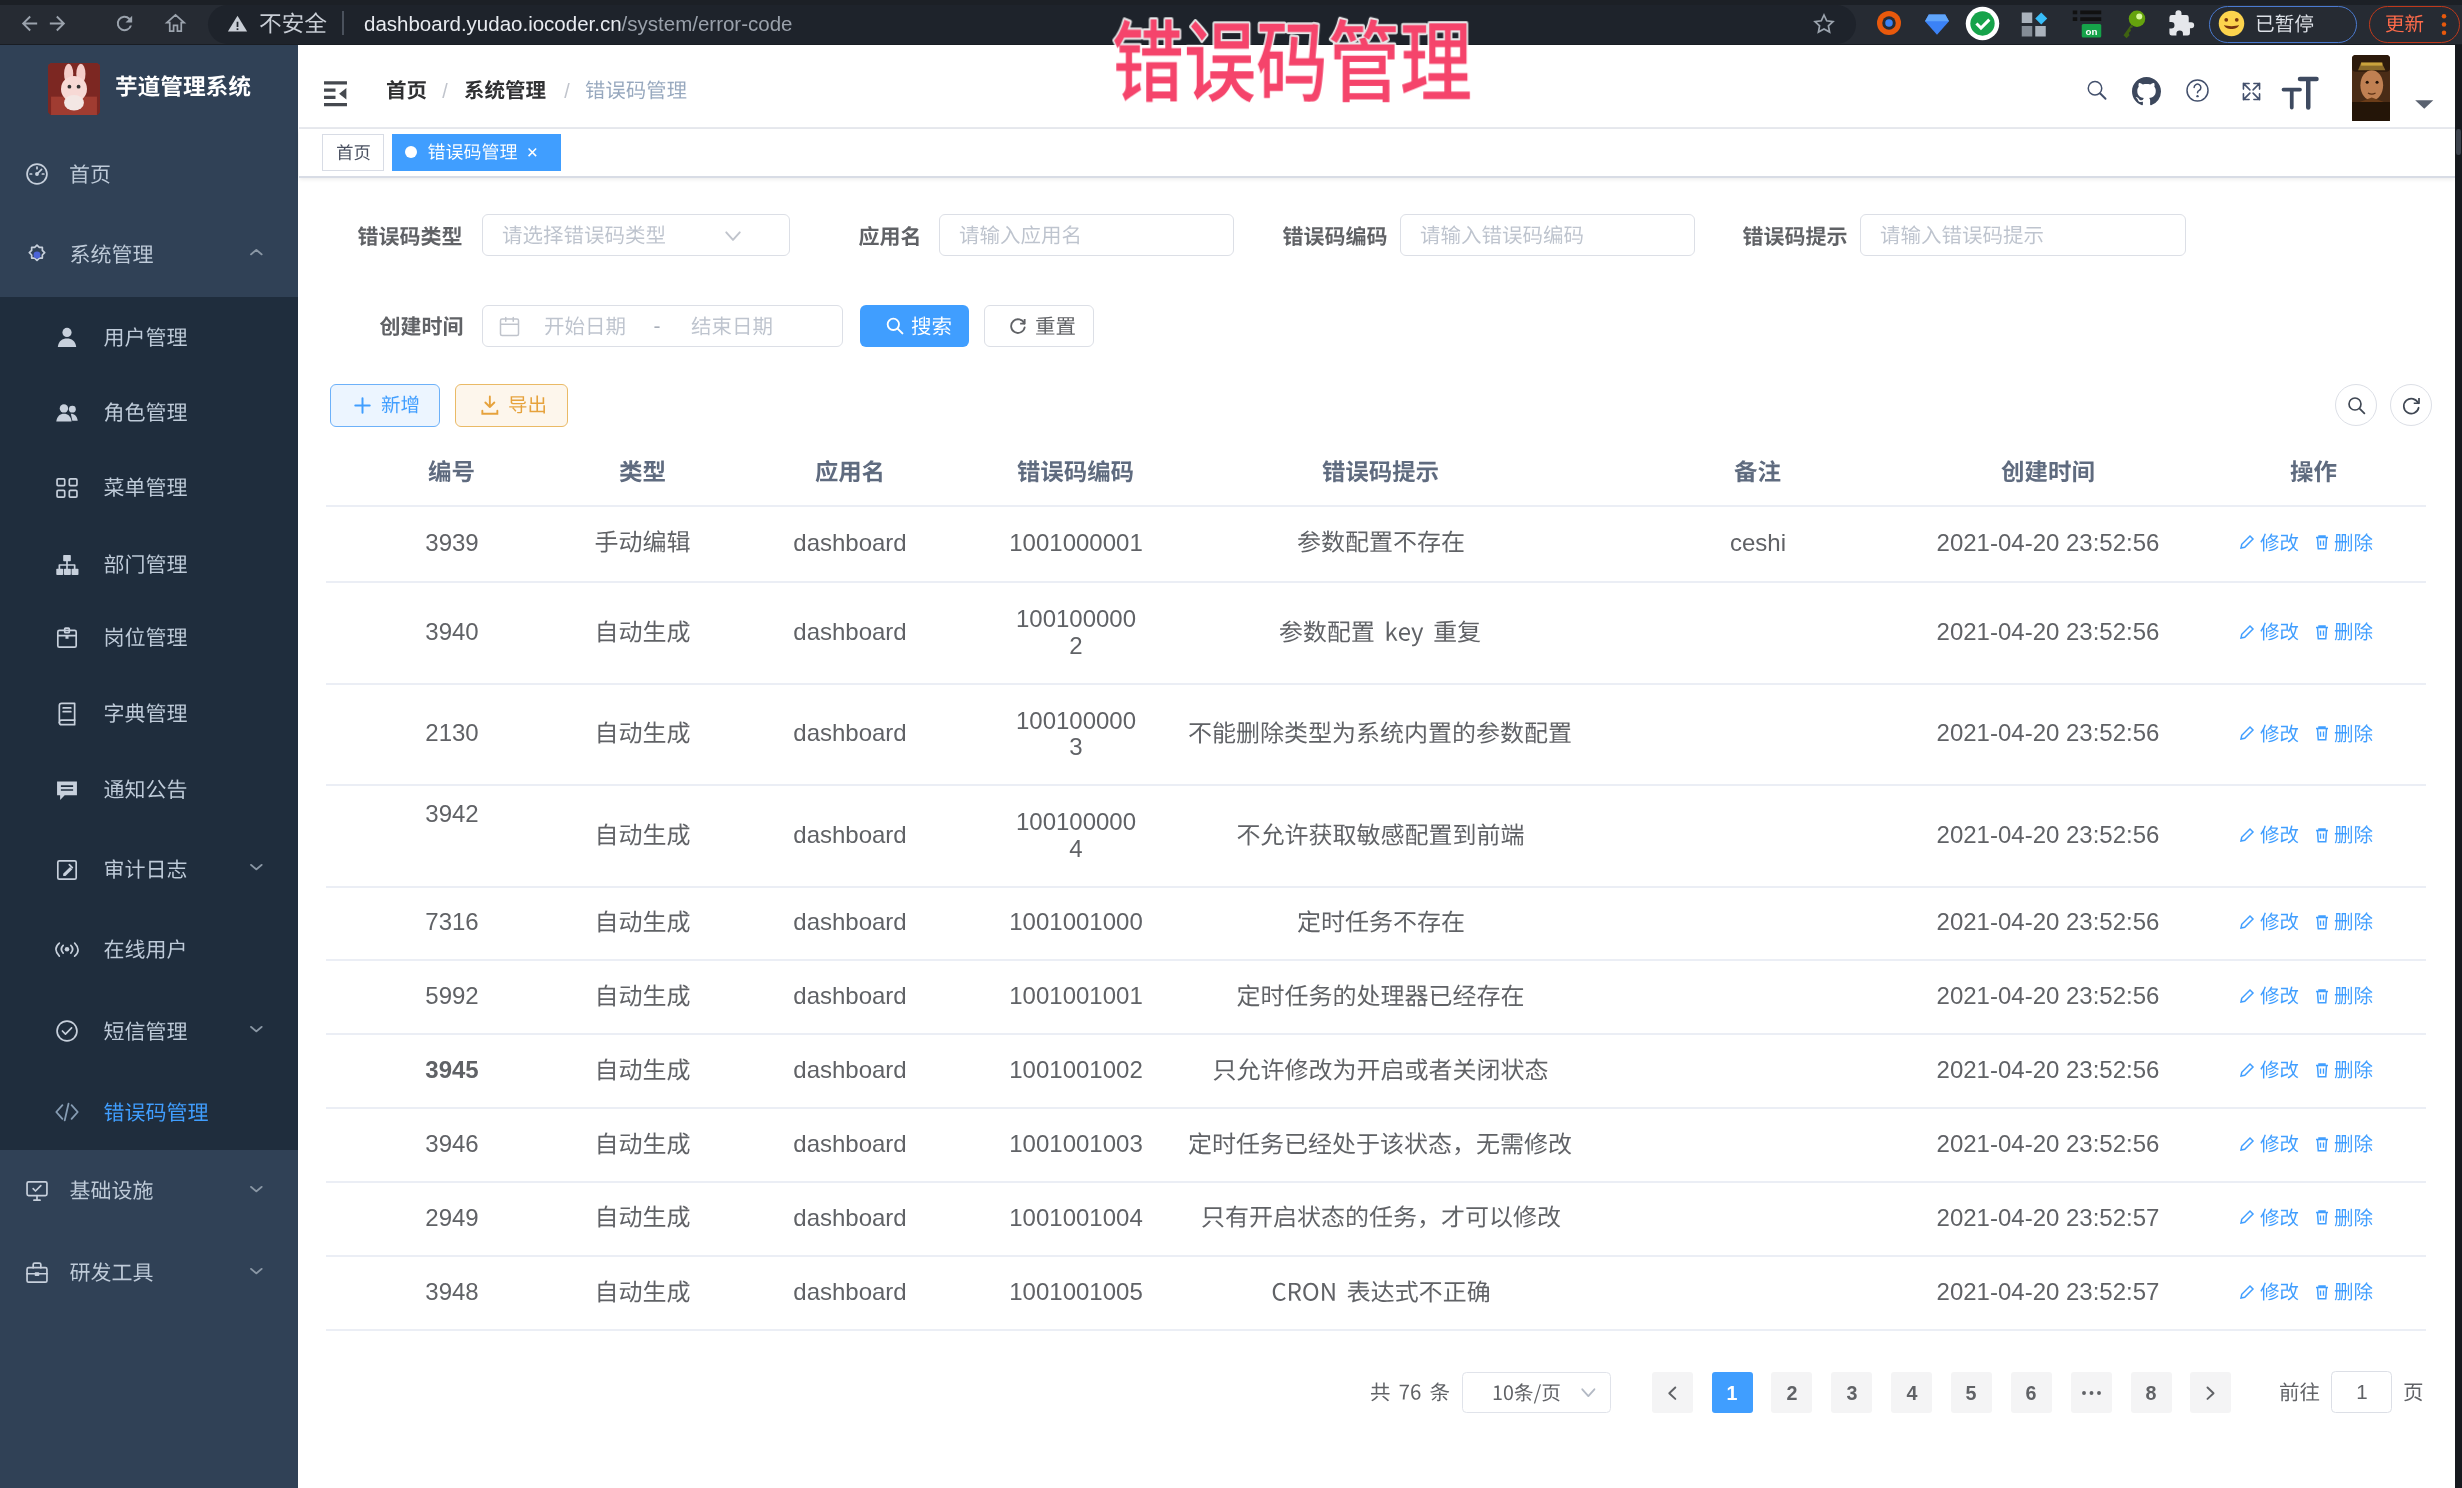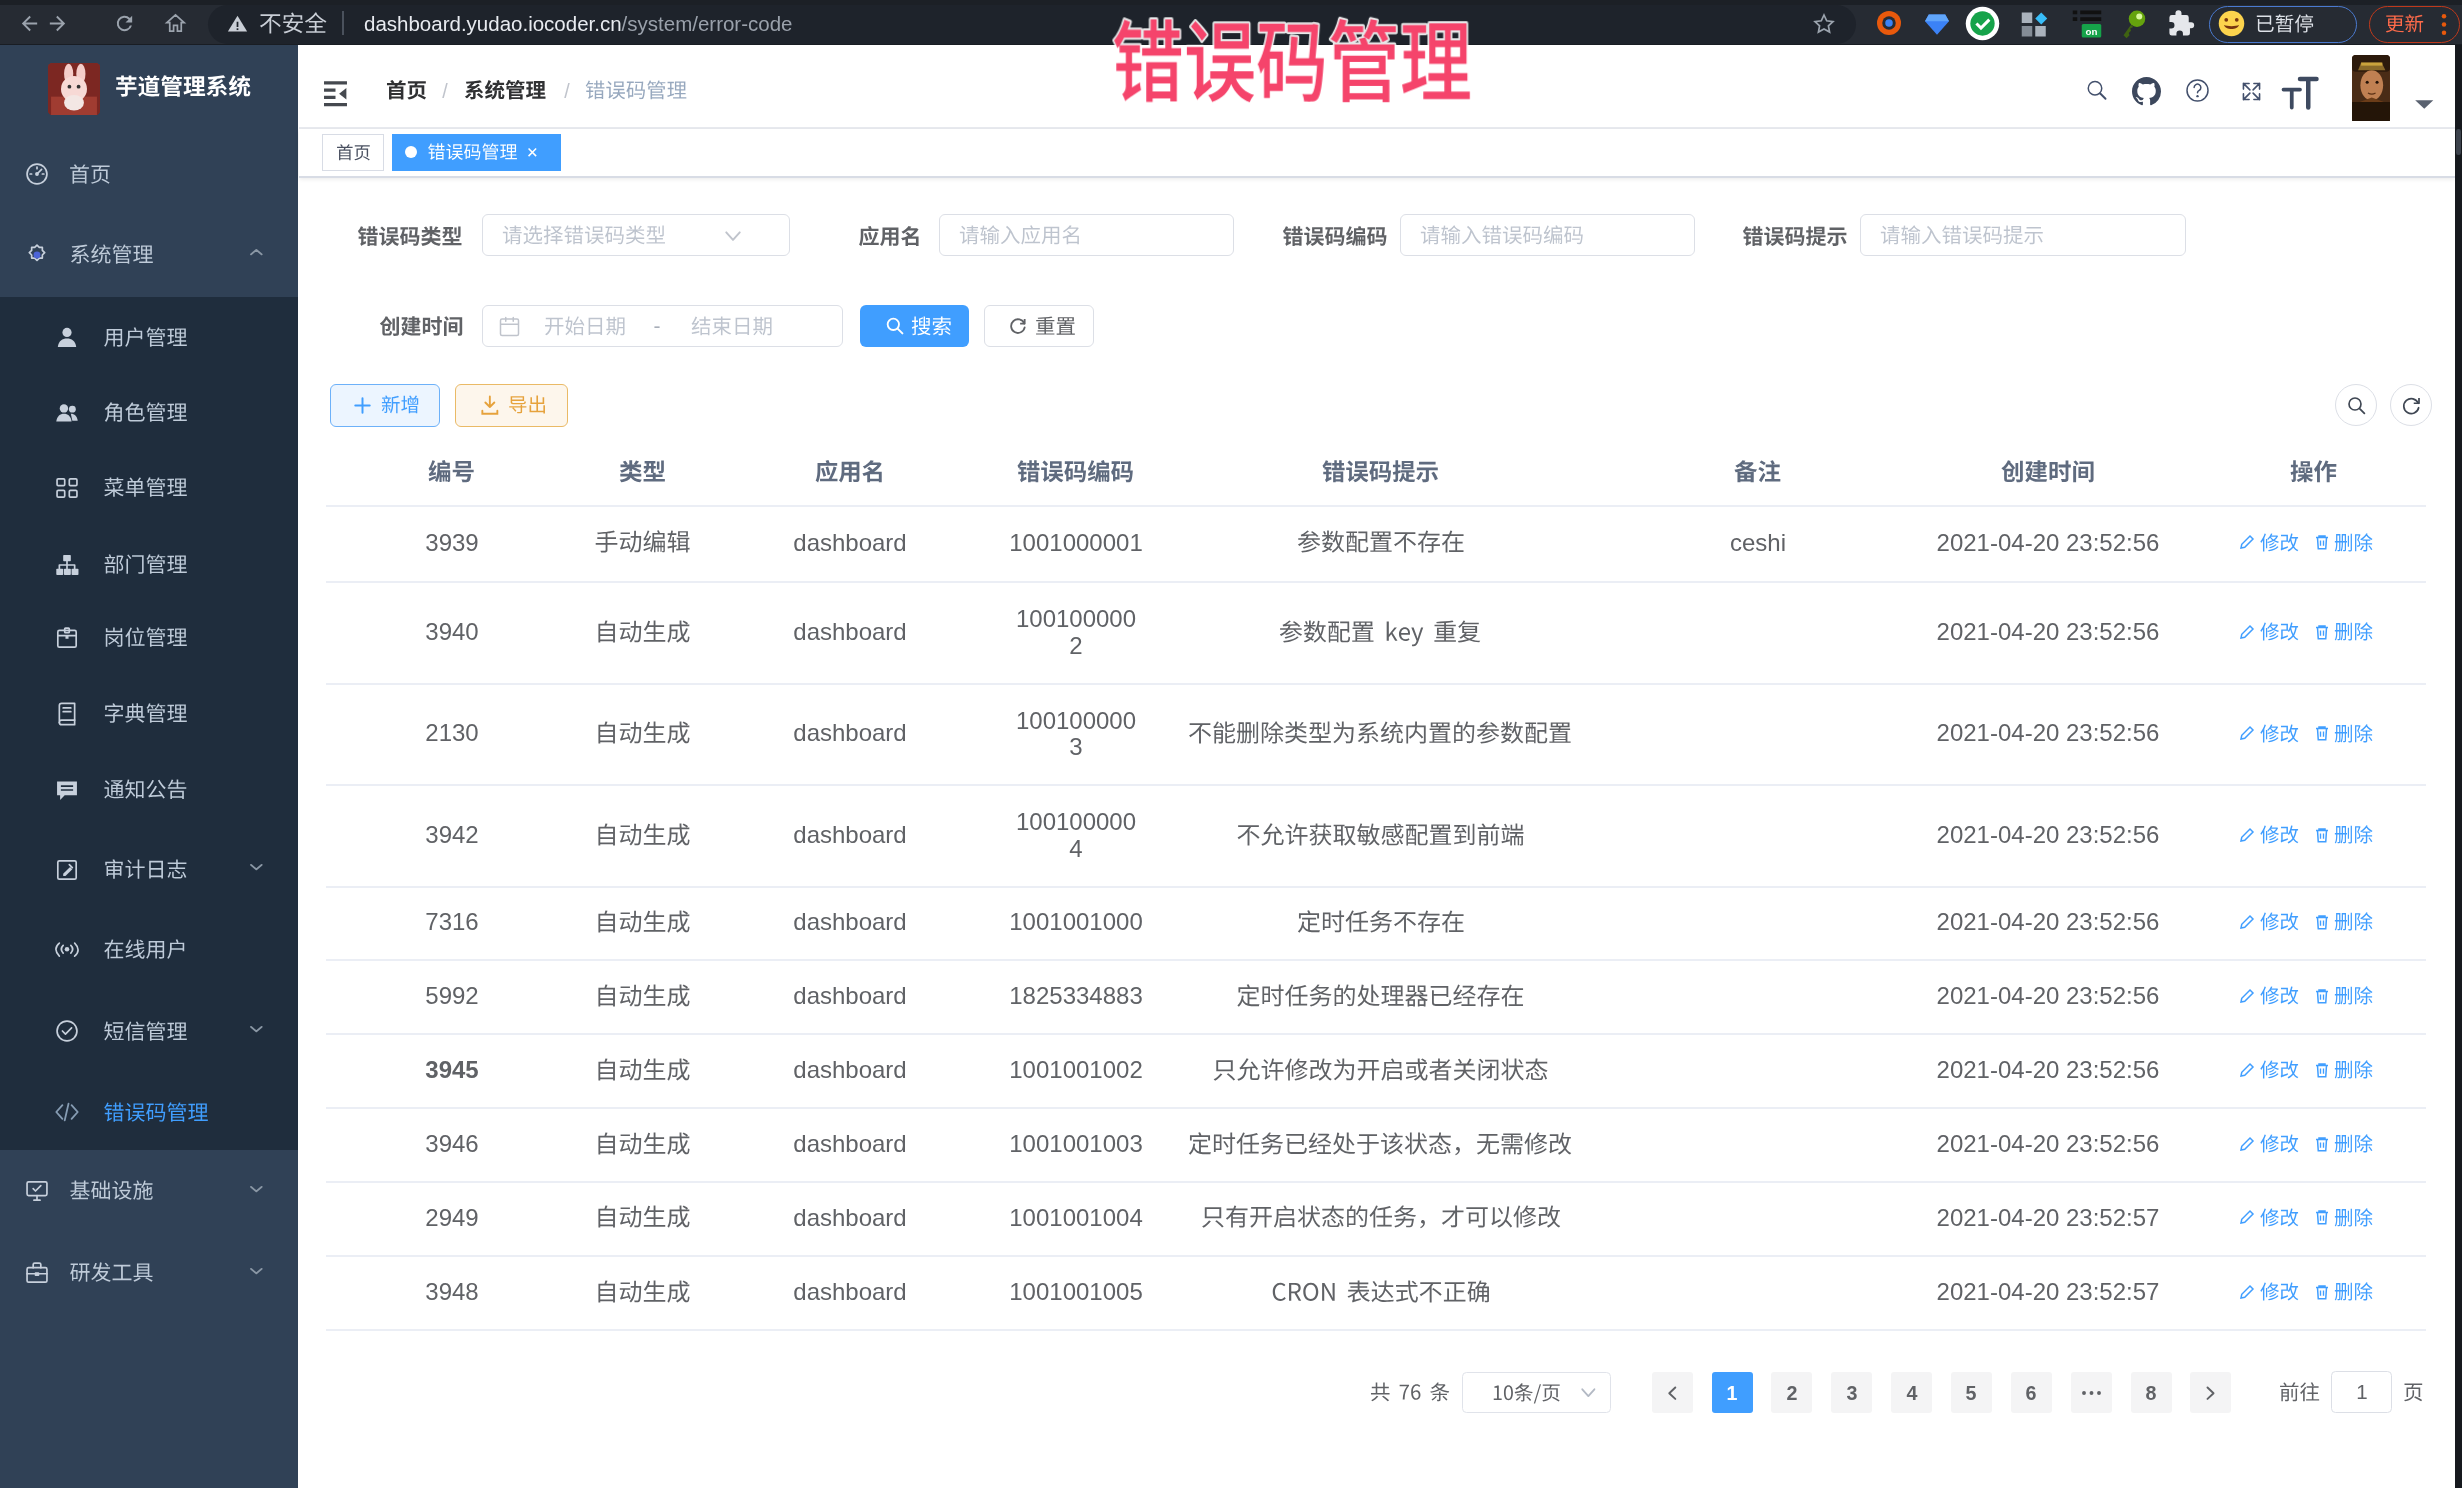--- a/index.html
+++ b/index.html
@@ -986,21 +986,21 @@
     <svg style="position:absolute;left:2313px;top:724px" width="18" height="18" viewBox="0 0 24 24">
       <path d="M4 6h16M8 6V4h8v2M6 6l1 15h10l1-15" fill="none" stroke="#409eff" stroke-width="2"></path>
       <path d="M10 10v7M14 10v7" stroke="#409eff" stroke-width="1.8"></path>
     </svg>
     <div style="position:absolute;left:2334px;top:724px;">
       <svg style="display:block" width="39" height="19.7" viewBox="0 -430 1000 500" fill="#409eff">
         <use href="#g32" x="0"></use>
         <use href="#g33" x="500"></use>
       </svg>
     </div>
-    <div style="position:absolute;top:819px;font-family:'Liberation Sans',sans-serif;font-size:24px;line-height:32px;color:#606266;font-weight:400;white-space:nowrap;left:452px;transform:translateX(-50%);">3942</div>
+    <div style="position:absolute;top:798px;font-family:'Liberation Sans',sans-serif;font-size:24px;line-height:32px;color:#606266;font-weight:400;white-space:nowrap;left:452px;transform:translateX(-50%);">3942</div>
     <div style="position:absolute;left:594px;top:823px;">
       <svg style="display:block" width="97" height="24" viewBox="0 -430 2000 500" fill="#606266">
         <use href="#g34" x="0"></use>
         <use href="#g2u" x="500"></use>
         <use href="#g35" x="1000"></use>
         <use href="#g36" x="1500"></use>
       </svg>
     </div>
     <div style="position:absolute;top:819px;font-family:'Liberation Sans',sans-serif;font-size:24px;line-height:32px;color:#606266;font-weight:400;white-space:nowrap;left:850px;transform:translateX(-50%);">dashboard</div>
     <div style="position:absolute;top:806px;font-family:'Liberation Sans',sans-serif;font-size:24px;line-height:32px;color:#606266;font-weight:400;white-space:nowrap;left:1076px;transform:translateX(-50%);">100100000</div>
@@ -1086,21 +1086,21 @@
     <div style="position:absolute;top:980px;font-family:'Liberation Sans',sans-serif;font-size:24px;line-height:32px;color:#606266;font-weight:400;white-space:nowrap;left:452px;transform:translateX(-50%);">5992</div>
     <div style="position:absolute;left:594px;top:984px;">
       <svg style="display:block" width="97" height="24" viewBox="0 -430 2000 500" fill="#606266">
         <use href="#g34" x="0"></use>
         <use href="#g2u" x="500"></use>
         <use href="#g35" x="1000"></use>
         <use href="#g36" x="1500"></use>
       </svg>
     </div>
     <div style="position:absolute;top:980px;font-family:'Liberation Sans',sans-serif;font-size:24px;line-height:32px;color:#606266;font-weight:400;white-space:nowrap;left:850px;transform:translateX(-50%);">dashboard</div>
-    <div style="position:absolute;top:980px;font-family:'Liberation Sans',sans-serif;font-size:24px;line-height:32px;color:#606266;font-weight:400;white-space:nowrap;left:1076px;transform:translateX(-50%);">1825334883</div>
+    <div style="position:absolute;top:980px;font-family:'Liberation Sans',sans-serif;font-size:24px;line-height:32px;color:#606266;font-weight:400;white-space:nowrap;left:1076px;transform:translateX(-50%);">1001001001</div>
     <div style="position:absolute;left:1235px;top:984px;">
       <svg style="display:block" width="291" height="24" viewBox="0 -430 6000 500" fill="#606266">
         <use href="#g3o" x="0"></use>
         <use href="#g3p" x="500"></use>
         <use href="#g3q" x="1000"></use>
         <use href="#g3r" x="1500"></use>
         <use href="#g3e" x="2000"></use>
         <use href="#g3s" x="2500"></use>
         <use href="#gj" x="3000"></use>
         <use href="#g3t" x="3500"></use>

